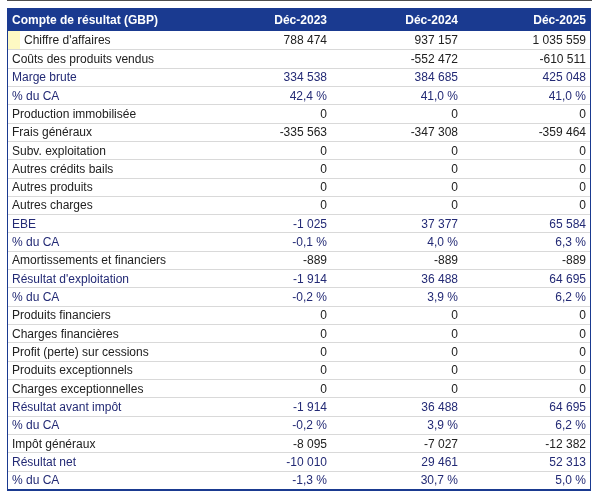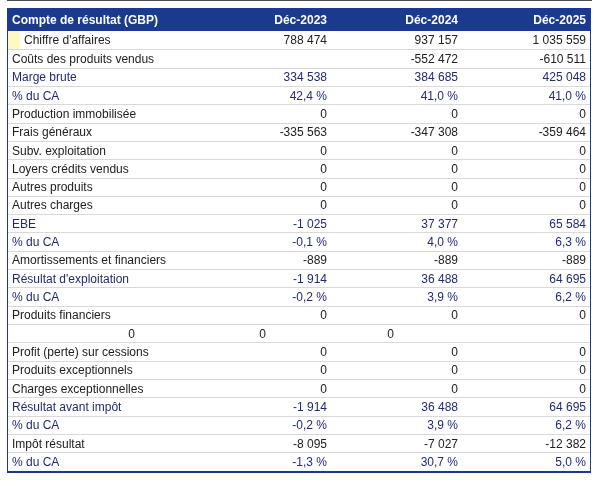--- a/index.html
+++ b/index.html
@@ -118,21 +118,21 @@
     <div class="cell num">-347 308</div>
     <div class="cell num col-last">-359 464</div>
   </div>
       <div class="trow">
     <div class="cell label">Subv. exploitation</div>
     <div class="cell num">0</div>
     <div class="cell num">0</div>
     <div class="cell num col-last">0</div>
   </div>
       <div class="trow">
-    <div class="cell label">Loyers crédits vendus</div>
+    <div class="cell label">Autres crédits bails</div>
     <div class="cell num">0</div>
     <div class="cell num">0</div>
     <div class="cell num col-last">0</div>
   </div>
       <div class="trow">
     <div class="cell label">Autres produits</div>
     <div class="cell num">0</div>
     <div class="cell num">0</div>
     <div class="cell num col-last">0</div>
   </div>
@@ -172,20 +172,21 @@
     <div class="cell num">3,9 %</div>
     <div class="cell num col-last">6,2 %</div>
   </div>
       <div class="trow">
     <div class="cell label">Produits financiers</div>
     <div class="cell num">0</div>
     <div class="cell num">0</div>
     <div class="cell num col-last">0</div>
   </div>
       <div class="trow">
+    <div class="cell label">Charges financières</div>
     <div class="cell num">0</div>
     <div class="cell num">0</div>
     <div class="cell num col-last">0</div>
   </div>
       <div class="trow">
     <div class="cell label">Profit (perte) sur cessions</div>
     <div class="cell num">0</div>
     <div class="cell num">0</div>
     <div class="cell num col-last">0</div>
   </div>
@@ -207,24 +208,30 @@
     <div class="cell num">36 488</div>
     <div class="cell num col-last">64 695</div>
   </div>
       <div class="trow emphasis">
     <div class="cell label">% du CA</div>
     <div class="cell num">-0,2 %</div>
     <div class="cell num">3,9 %</div>
     <div class="cell num col-last">6,2 %</div>
   </div>
       <div class="trow">
-    <div class="cell label">Impôt résultat</div>
+    <div class="cell label">Impôt généraux</div>
     <div class="cell num">-8 095</div>
     <div class="cell num">-7 027</div>
     <div class="cell num col-last">-12 382</div>
+  </div>
+      <div class="trow emphasis">
+    <div class="cell label">Résultat net</div>
+    <div class="cell num">-10 010</div>
+    <div class="cell num">29 461</div>
+    <div class="cell num col-last">52 313</div>
   </div>
       <div class="trow emphasis">
     <div class="cell label">% du CA</div>
     <div class="cell num">-1,3 %</div>
     <div class="cell num">30,7 %</div>
     <div class="cell num col-last">5,0 %</div>
   </div>
     </div>
 </div>
 

